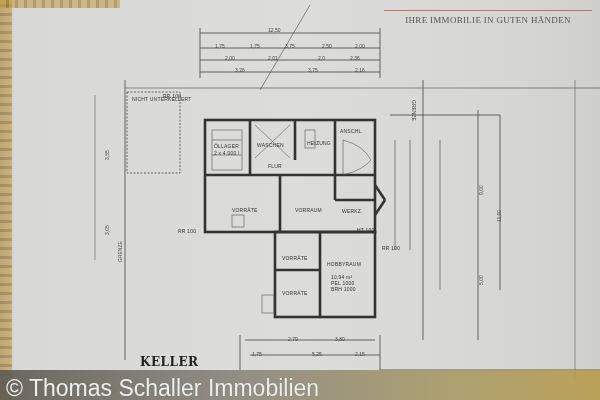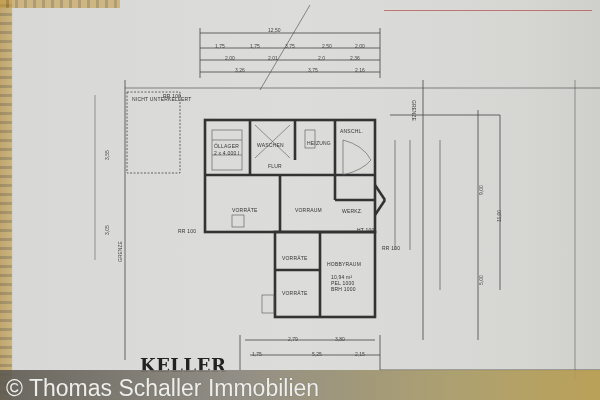--- a/index.html
+++ b/index.html
@@ -10,21 +10,21 @@
       background: repeating-linear-gradient(0deg, #c59a3c 0 6px, #8a6a26 6px 9px); opacity:.55; }
     .cornertop { position:absolute; left:0; top:0; width:120px; height:8px;
       background: repeating-linear-gradient(90deg, #c59a3c 0 6px, #8a6a26 6px 9px); opacity:.55; }
     .bottomband { position:absolute; left:0; top:370px; width:600px; height:30px;
       background: linear-gradient(90deg, #5e5a52 0%, #8a867c 40%, #a89a66 75%, #b89c4c 100%); opacity:.9; }
     svg.plan { position:absolute; left:0; top:0; }
     .brand { position:absolute; left:378px; top:6px; width:220px; text-align:center; }
     .brand-title { font-family:"Liberation Serif", serif; color:#b24a4a; font-size:15px; letter-spacing:.3px; font-variant:small-caps; white-space:nowrap; }
     .brand-line { height:1px; background:#b24a4a; margin:4px 6px 4px 6px; opacity:.7; }
     .brand-sub { font-family:"Liberation Serif", serif; color:#555; font-size:9px; letter-spacing:.3px; white-space:nowrap; }
-    .keller { position:absolute; left:140px; top:355px; font-family:"DejaVu Serif", serif; font-weight:bold; font-size:18px; color:#222; letter-spacing:.5px; }
+    .keller { position:absolute; left:140px; top:355px; font-family:"DejaVu Serif", serif; font-weight:bold; font-size:12px; color:#222; letter-spacing:.5px; }
     .copyright { position:absolute; left:6px; top:375px; color:#eeeeea; font-size:23px; white-space:nowrap; text-shadow:0 0 1px #666; }
     .lbl { position:absolute; font-size:5px; color:#333; white-space:nowrap; letter-spacing:.2px; }
     .dim { position:absolute; font-size:5px; color:#444; white-space:nowrap; }
     .vdim { position:absolute; font-size:5px; color:#444; white-space:nowrap; transform:rotate(-90deg); transform-origin:left top; }
   </style>
 </head>
 <body>
 
 <div class="paper"></div>
 <div class="corner"></div>
@@ -86,20 +86,21 @@
     <path d="M343 140 q 20 5 28 20 q -8 10 -28 15"></path>
     <line x1="343" y1="140" x2="343" y2="175"></line>
     <rect x="305" y="130" width="10" height="18"></rect>
     <rect x="262" y="295" width="12" height="18"></rect>
     <rect x="232" y="215" width="12" height="12"></rect>
   </g>
 </svg>
 
 <div class="brand">
   <div class="brand-line"></div>
+  <div class="brand-sub">IHRE IMMOBILIE IN GUTEN HÄNDEN</div>
 </div>
 
 <div class="lbl" style="left:132px;top:96px;">NICHT UNTERKELLERT</div>
 <div class="lbl" style="left:214px;top:143px;">ÖLLAGER</div>
 <div class="lbl" style="left:214px;top:150px;">2 x 4.000 l</div>
 <div class="lbl" style="left:257px;top:142px;">WASCHEN</div>
 <div class="lbl" style="left:307px;top:140px;">HEIZUNG</div>
 <div class="lbl" style="left:340px;top:128px;">ANSCHL.</div>
 <div class="lbl" style="left:268px;top:163px;">FLUR</div>
 <div class="lbl" style="left:232px;top:207px;">VORRÄTE</div>

